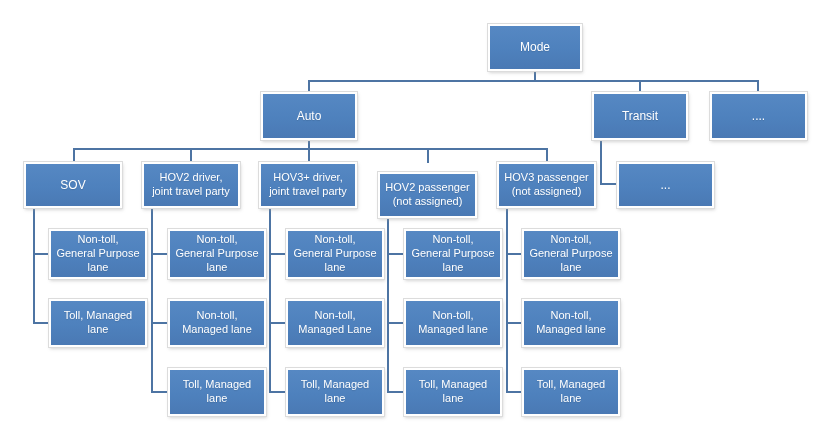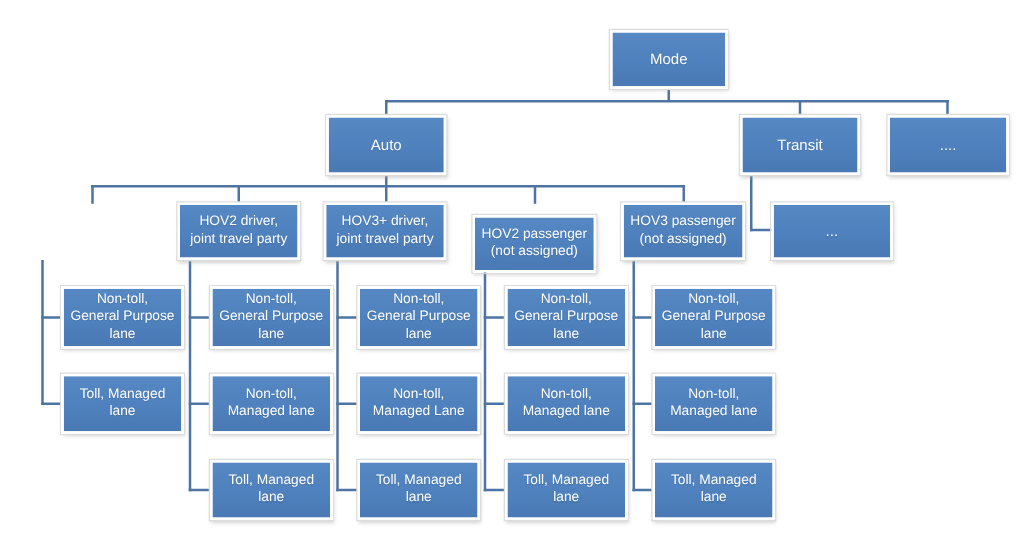--- a/index.html
+++ b/index.html
@@ -73,20 +73,21 @@
   <div class="h" style="left:506px;top:253px;width:16px"></div>
   <div class="h" style="left:506px;top:322px;width:16px"></div>
   <div class="h" style="left:506px;top:391px;width:16px"></div>
 
   <div class="node lvl" style="left:488px;top:24px;width:94px;height:47px">Mode</div>
 
   <div class="node lvl" style="left:592px;top:92px;width:96px;height:48px">Transit</div>
   <div class="node lvl" style="left:261px;top:92px;width:96px;height:48px">Auto</div>
   <div class="node lvl" style="left:710px;top:92px;width:97px;height:48px">....</div>
 
+  <div class="node lvl" style="left:24px;top:162px;width:98px;height:46px">SOV</div>
   <div class="node" style="left:142px;top:162px;width:98px;height:46px">HOV2 driver,
 joint travel party</div>
   <div class="node" style="left:259px;top:162px;width:98px;height:46px">HOV3+ driver,
 joint travel party</div>
   <div class="node" style="left:378px;top:172px;width:99px;height:46px">HOV2 passenger
 (not assigned)</div>
   <div class="node" style="left:497px;top:162px;width:99px;height:46px">HOV3 passenger
 (not assigned)</div>
 
   <div class="node lvl" style="left:617px;top:162px;width:97px;height:46px">...</div>

